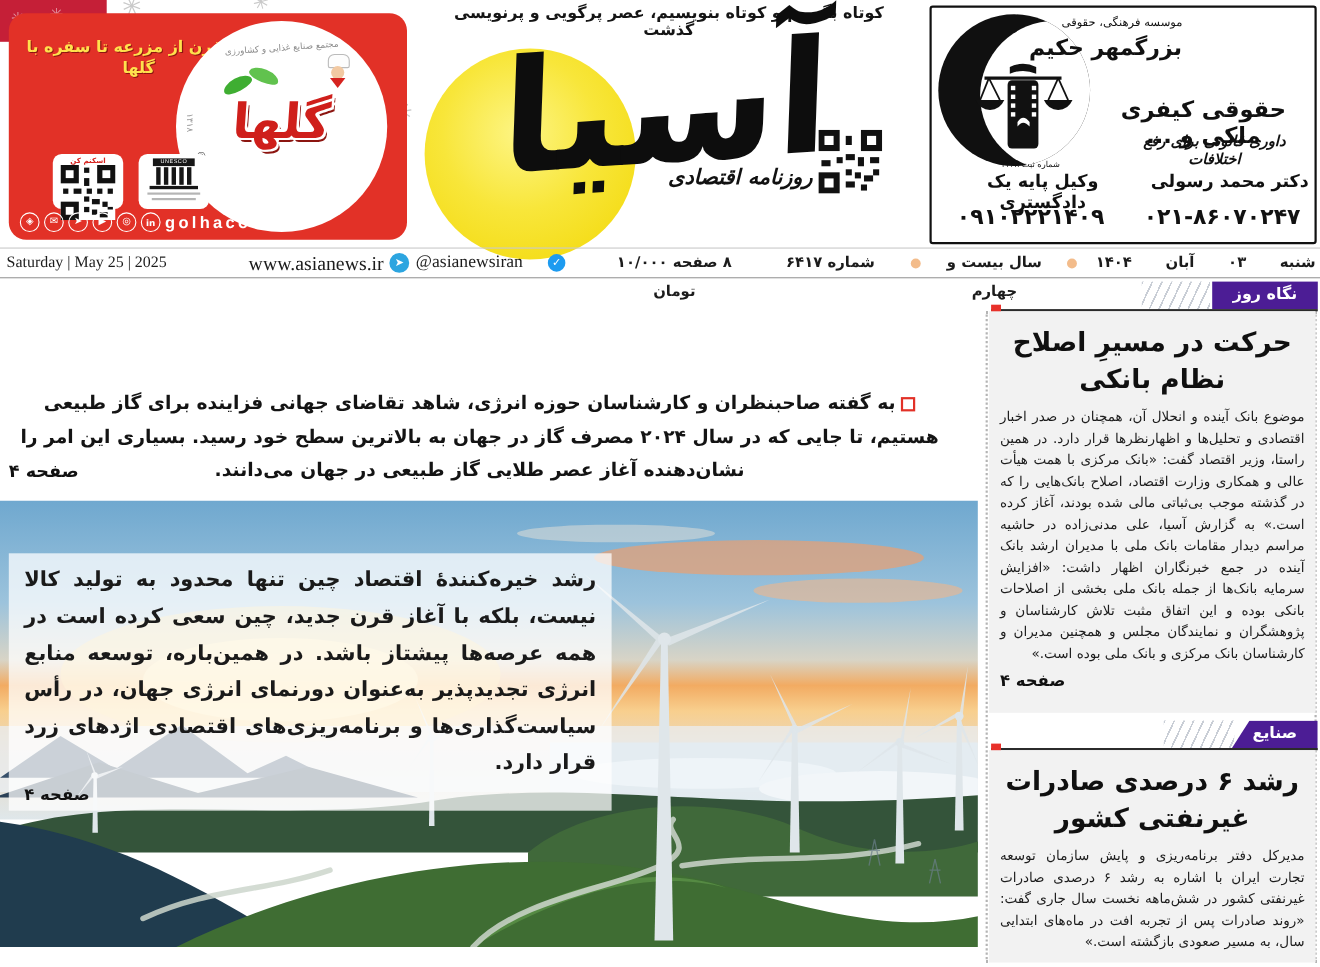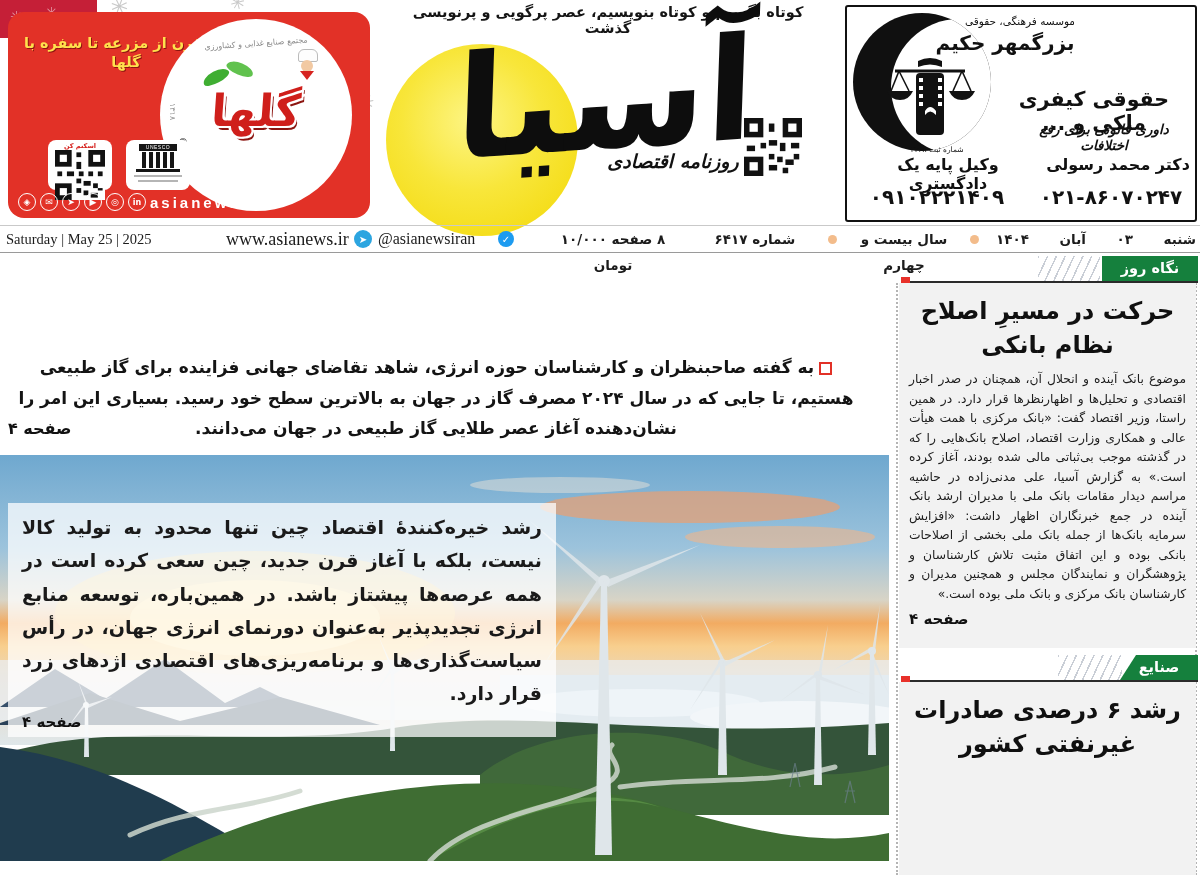--- a/index.html
+++ b/index.html
@@ -95,21 +95,21 @@
   
   #photo{left:0;top:455px;width:889px;height:406px;}
   #photo svg{display:block;}
   #photo-overlay{left:8px;top:503px;width:548px;background:rgba(255,255,255,.74);padding:8px 14px 6px;box-sizing:border-box;}
   #photo-headline{text-align:center;font-size:27px;font-weight:bold;color:#101010;margin:0 0 7px;}
   #photo-body{font-size:19px;font-weight:bold;color:#1a1a1a;line-height:1.75;text-align:justify;margin:0;}
   #photo-pref{font-size:15px;font-weight:bold;color:#111;text-align:left;margin:2px 0 0;}
 
   
   .vdot{position:absolute;width:0;border-left:2px dotted #b4b4b4;}
-  .sec-label{position:absolute;height:25px;background:#15803d;color:#fff;font-size:14.5px;font-weight:bold;
+  .sec-label{position:absolute;height:25px;background:#4c1d95;color:#fff;font-size:14.5px;font-weight:bold;
       text-align:center;line-height:25px;direction:rtl;}
   .hatch{position:absolute;height:25px;background:repeating-linear-gradient(115deg,#c9ced6 0 1.5px,transparent 1.5px 8px);}
   .sec-rule{position:absolute;height:2px;background:#2b2b2b;}
   .rsq{position:absolute;width:9px;height:9px;background:#e8312a;}
   .panel{position:absolute;width:297px;background:#f2f2f2;box-sizing:border-box;padding:12px 10px 6px;}
   .panel h2{margin:0 0 8px;text-align:center;font-size:24px;line-height:1.4;color:#101010;font-weight:bold;}
   .panel p{margin:0;font-size:12.3px;line-height:19.5px;color:#1c1c1c;text-align:justify;}
   .panel .pref{font-size:15px;font-weight:bold;color:#111;text-align:left;margin-top:6px;}
 </style>
 </head>
@@ -190,21 +190,21 @@
         <div class="unesco-cap" style="width:40px;"></div>
       </div>
 
       <div class="abs" id="golha-social">
         <span class="sicon">◈</span>
         <span class="sicon">✉</span>
         <span class="sicon">➤</span>
         <span class="sicon">▶</span>
         <span class="sicon">◎</span>
         <span class="sicon" style="font-size:8px;">in</span>
-        <span id="golha-handle">asianews</span>
+        <span id="golha-handle">golhaco</span>
       </div>
     </div>
   </div>
 
   <div class="abs fa" id="masthead-tagline">کوتاه بگوییم و کوتاه بنویسیم، عصر پرگویی و پرنویسی گذشت</div>
   <div class="abs" id="sun"></div>
   <div class="abs fa" id="asia-logo">آسیا</div>
   <div class="abs fa" id="asia-sub">روزنامه اقتصادی</div>
   <svg class="abs qr" id="masthead-qr" viewBox="0 0 21 21">
     <rect width="21" height="21" fill="#fff"></rect>
@@ -390,15 +390,16 @@
     <p>موضوع بانک آینده و انحلال آن، همچنان در صدر اخبار اقتصادی و تحلیل‌ها و اظهارنظرها قرار دارد. در همین راستا، وزیر اقتصاد گفت: «بانک مرکزی با همت هیأت عالی و همکاری وزارت اقتصاد، اصلاح بانک‌هایی را که در گذشته موجب بی‌ثباتی مالی شده بودند، آغاز کرده است.» به گزارش آسیا، علی مدنی‌زاده در حاشیه مراسم دیدار مقامات بانک ملی با مدیران ارشد بانک آینده در جمع خبرنگاران اظهار داشت: «افزایش سرمایه بانک‌ها از جمله بانک ملی بخشی از اصلاحات بانکی بوده و این اتفاق مثبت تلاش کارشناسان و پژوهشگران و نمایندگان مجلس و همچنین مدیران و کارشناسان بانک مرکزی و بانک ملی بوده است.»</p>
     <div class="pref">صفحه ۴</div>
   </div>
 
   <div class="hatch" style="left:1058px;top:655px;width:64px;"></div>
   <div class="sec-label" style="left:1120px;top:655px;width:78px;clip-path:polygon(16px 0,100% 0,100% 100%,0 100%);">صنایع</div>
   <div class="sec-rule" style="left:901px;top:680px;width:297px;"></div>
   <div class="rsq" style="left:901px;top:676px;"></div>
   <div class="panel fa" style="left:899px;top:682px;height:193px;">
     <h2>رشد ۶ درصدی صادرات غیرنفتی کشور</h2>
+    <p>مدیرکل دفتر برنامه‌ریزی و پایش سازمان توسعه تجارت ایران با اشاره به رشد ۶ درصدی صادرات غیرنفتی کشور در شش‌ماهه نخست سال جاری گفت: «روند صادرات پس از تجربه افت در ماه‌های ابتدایی سال، به مسیر صعودی بازگشته است.»</p>
   </div>
 
 </div>
 
 </body></html>

